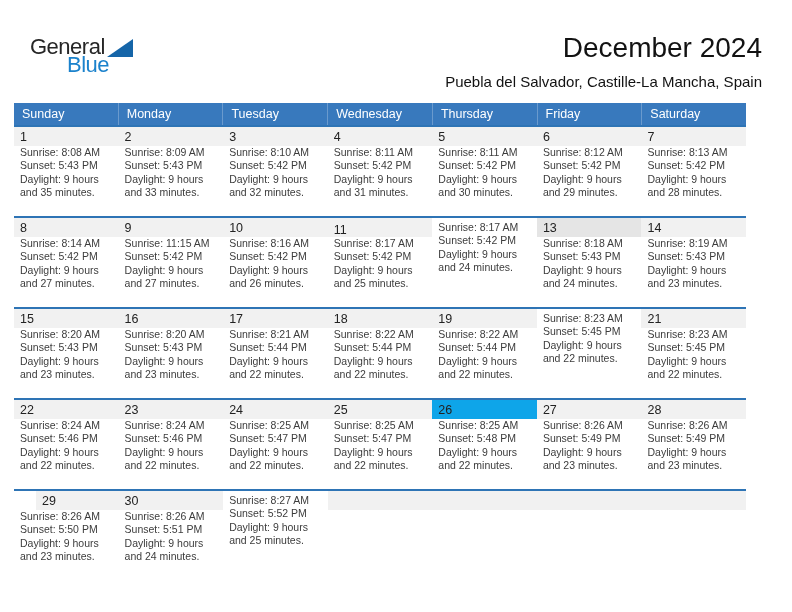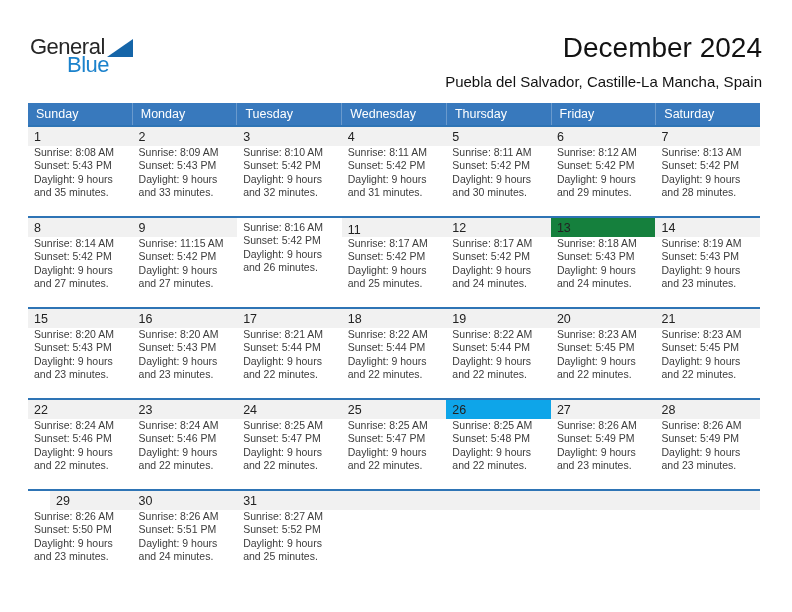--- a/index.html
+++ b/index.html
@@ -17,21 +17,21 @@
   .logo-general{font-size:22px;color:#262626;letter-spacing:-0.5px;line-height:22px;}
   .logo-tri{margin-left:2px;margin-top:1px;display:block;}
   .logo-blue{font-size:22px;line-height:20px;letter-spacing:-0.5px;margin-left:37px;margin-top:-3px;}
 
   
   .titles{position:absolute;right:30px;top:32px;text-align:right;}
   .month-title{font-size:28px;color:#121212;line-height:32px;}
   .location-subtitle{font-size:15px;color:#121212;margin-top:9px;line-height:18px;}
 
   
-  .calendar{position:absolute;left:28px;top:103px;width:732px;}
+  .calendar{position:absolute;left:14px;top:103px;width:732px;}
   .weekday-row{display:flex;height:22px;}
   .weekday-cell{
     flex:1;color:#ffffff;font-size:12.5px;line-height:22px;
     padding-left:8px;box-sizing:border-box;
     border-right:1px solid rgba(255,255,255,0.25);
   }
   .weekday-cell:last-child{border-right:none;}
   .week-row{display:flex;height:89px;}
   .day-cell{flex:1;overflow:hidden;}
   .day-band{height:19px;display:flex;align-items:center;padding-left:6px;box-sizing:border-box;}
@@ -148,45 +148,45 @@
           <div class="day-cell">
             <div class="day-band" style="background: rgb(241, 241, 241);">
               <span class="day-number">9</span>
             </div>
             <div class="day-line">Sunrise: 11:15 AM</div>
             <div class="day-line">Sunset: 5:42 PM</div>
             <div class="day-line">Daylight: 9 hours</div>
             <div class="day-line">and 27 minutes.</div>
           </div>
           <div class="day-cell">
+            <div class="day-band" style="background: rgb(241, 241, 241);">
+              <span class="day-number">10</span>
+            </div>
             <div class="day-line">Sunrise: 8:16 AM</div>
             <div class="day-line">Sunset: 5:42 PM</div>
             <div class="day-line">Daylight: 9 hours</div>
             <div class="day-line">and 26 minutes.</div>
           </div>
           <div class="day-cell">
             <div class="day-band" style="background: rgb(241, 241, 241); align-items: flex-end;">
               <span class="day-number">11</span>
             </div>
             <div class="day-line">Sunrise: 8:17 AM</div>
             <div class="day-line">Sunset: 5:42 PM</div>
             <div class="day-line">Daylight: 9 hours</div>
             <div class="day-line">and 25 minutes.</div>
           </div>
           <div class="day-cell">
-            <div class="day-band" style="background: rgb(241, 241, 241);">
-              <span class="day-number">12</span>
-            </div>
             <div class="day-line">Sunrise: 8:17 AM</div>
             <div class="day-line">Sunset: 5:42 PM</div>
             <div class="day-line">Daylight: 9 hours</div>
             <div class="day-line">and 24 minutes.</div>
           </div>
           <div class="day-cell">
-            <div class="day-band" style="background: #15803d;">
+            <div class="day-band" style="background: #e5e5e5;">
               <span class="day-number">13</span>
             </div>
             <div class="day-line">Sunrise: 8:18 AM</div>
             <div class="day-line">Sunset: 5:43 PM</div>
             <div class="day-line">Daylight: 9 hours</div>
             <div class="day-line">and 24 minutes.</div>
           </div>
           <div class="day-cell">
             <div class="day-band" style="background: rgb(241, 241, 241);">
               <span class="day-number">14</span>
@@ -237,23 +237,20 @@
           <div class="day-cell">
             <div class="day-band" style="background: rgb(241, 241, 241);">
               <span class="day-number">19</span>
             </div>
             <div class="day-line">Sunrise: 8:22 AM</div>
             <div class="day-line">Sunset: 5:44 PM</div>
             <div class="day-line">Daylight: 9 hours</div>
             <div class="day-line">and 22 minutes.</div>
           </div>
           <div class="day-cell">
-            <div class="day-band" style="background: rgb(241, 241, 241);">
-              <span class="day-number">20</span>
-            </div>
             <div class="day-line">Sunrise: 8:23 AM</div>
             <div class="day-line">Sunset: 5:45 PM</div>
             <div class="day-line">Daylight: 9 hours</div>
             <div class="day-line">and 22 minutes.</div>
           </div>
           <div class="day-cell">
             <div class="day-band" style="background: rgb(241, 241, 241);">
               <span class="day-number">21</span>
             </div>
             <div class="day-line">Sunrise: 8:23 AM</div>
@@ -340,23 +337,20 @@
           <div class="day-cell">
             <div class="day-band" style="background: rgb(241, 241, 241);">
               <span class="day-number">30</span>
             </div>
             <div class="day-line">Sunrise: 8:26 AM</div>
             <div class="day-line">Sunset: 5:51 PM</div>
             <div class="day-line">Daylight: 9 hours</div>
             <div class="day-line">and 24 minutes.</div>
           </div>
           <div class="day-cell">
-            <div class="day-band" style="background: rgb(241, 241, 241);">
-              <span class="day-number">31</span>
-            </div>
             <div class="day-line">Sunrise: 8:27 AM</div>
             <div class="day-line">Sunset: 5:52 PM</div>
             <div class="day-line">Daylight: 9 hours</div>
             <div class="day-line">and 25 minutes.</div>
           </div>
           <div class="day-cell">
             <div class="day-band" style="background: rgb(241, 241, 241);">
               <span class="day-number"></span>
             </div>
           </div>

